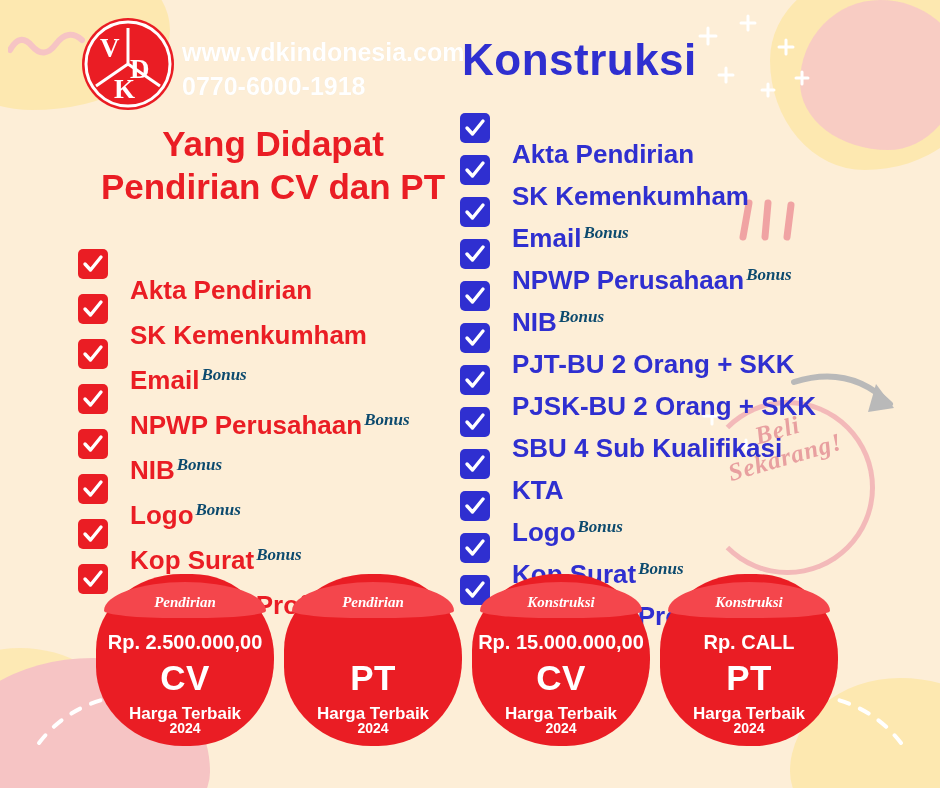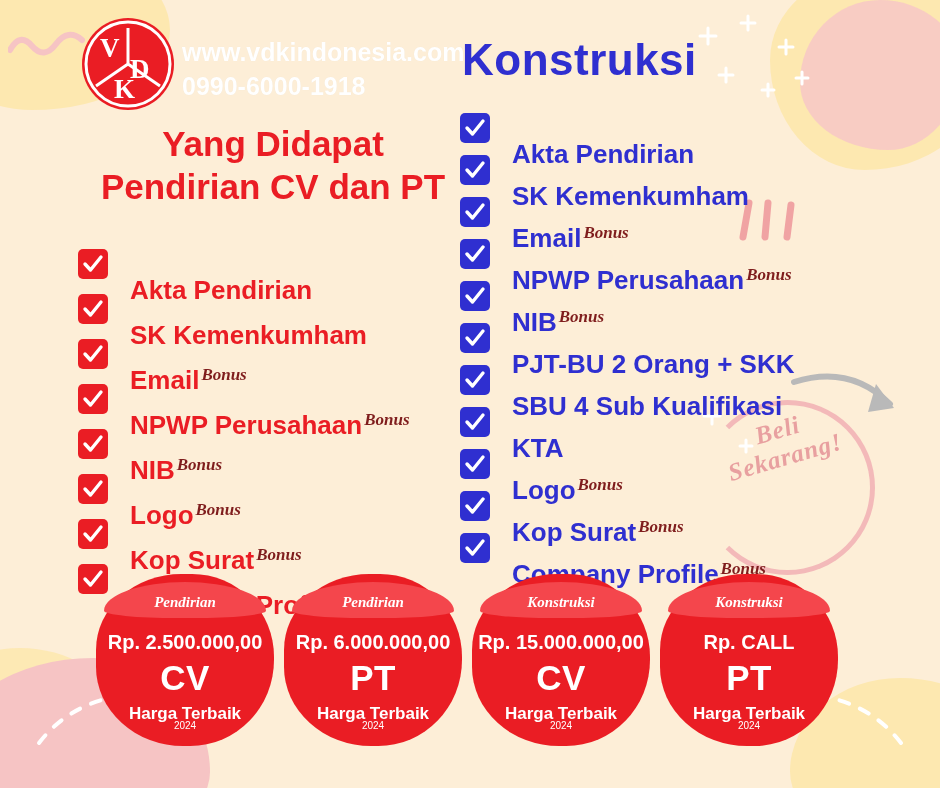--- a/index.html
+++ b/index.html
@@ -167,21 +167,21 @@
     font-weight: bold;
     white-space: nowrap;
     position: relative;
     line-height: 38px;
     margin-top: 27px;
   }
   .list-left .item-text { color: #ea1d24; }
   .list-right .item-text { color: #2f2fd0; }
 
   .bonus {
-    color: #7f1d1d;
+    color: #0c4a6e;
     font-family: "Liberation Serif", serif;
     font-style: italic;
     font-weight: bold;
     font-size: 17px;
     margin-left: 2px;
     position: relative;
     top: -9px;
     white-space: nowrap;
   }
 
@@ -233,22 +233,22 @@
   }
   .badge-sub {
     position: absolute;
     top: 130px; left: 0; right: 0;
     font-size: 17px;
     font-weight: bold;
   }
   .badge-year {
     position: absolute;
     top: 146px; left: 0; right: 0;
-    font-size: 10px;
-    font-weight: normal;
+    font-size: 14px;
+    font-weight: bold;
   }
 </style>
 </head>
 <body>
 
 <div class="deco blob-tl-yellow"></div>
 <div class="deco blob-tr-yellow"></div>
 <div class="deco blob-tr-pink"></div>
 <div class="deco blob-bl-yellow"></div>
 <div class="deco blob-bl-pink"></div>
@@ -306,21 +306,21 @@
       <path d="M46 10 L46 46 M46 46 L14 68 M46 46 L78 68" stroke="#ffffff" stroke-width="3" fill="none"></path>
     </svg>
     <span class="logo-letter logo-v">V</span>
     <span class="logo-letter logo-d">D</span>
     <span class="logo-letter logo-k">K</span>
   </div>
 </div>
 
 <div class="contact">
   <div>www.vdkindonesia.com</div>
-  <div>0990-6000-1918</div>
+  <div>0770-6000-1918</div>
 </div>
 
 <div class="title-left">
   <div>Yang Didapat</div>
   <div>Pendirian CV dan PT</div>
 </div>
 
 <div class="title-right">Konstruksi</div>
 
 <div class="list list-left" id="left-list">
@@ -431,20 +431,28 @@
       </span>
       <span class="item-text">NIB<span class="bonus">Bonus</span></span>
     </div>
     <div class="row">
       <span class="check">
         <svg width="22" height="22" viewBox="0 0 22 22">
           <path d="M3 11 L8.5 17 L19 4" fill="none" stroke="#ffffff" stroke-width="3.4" stroke-linecap="round" stroke-linejoin="round"></path>
         </svg>
       </span>
       <span class="item-text">PJT-BU 2 Orang + SKK</span>
+    </div>
+    <div class="row">
+      <span class="check">
+        <svg width="22" height="22" viewBox="0 0 22 22">
+          <path d="M3 11 L8.5 17 L19 4" fill="none" stroke="#ffffff" stroke-width="3.4" stroke-linecap="round" stroke-linejoin="round"></path>
+        </svg>
+      </span>
+      <span class="item-text">PJSK-BU 2 Orang + SKK</span>
     </div>
     <div class="row">
       <span class="check">
         <svg width="22" height="22" viewBox="0 0 22 22">
           <path d="M3 11 L8.5 17 L19 4" fill="none" stroke="#ffffff" stroke-width="3.4" stroke-linecap="round" stroke-linejoin="round"></path>
         </svg>
       </span>
       <span class="item-text">SBU 4 Sub Kualifikasi</span>
     </div>
     <div class="row">
@@ -484,21 +492,20 @@
 <div class="badges" id="badge-group">
     <div class="badge">
       <div class="badge-ribbon">Pendirian</div>
       <div class="badge-price">Rp. 2.500.000,00</div>
       <div class="badge-type">CV</div>
       <div class="badge-sub">Harga Terbaik</div>
       <div class="badge-year">2024</div>
     </div>
     <div class="badge">
       <div class="badge-ribbon">Pendirian</div>
-      <div class="badge-price">Rp. 6.000.000,00</div>
       <div class="badge-type">PT</div>
       <div class="badge-sub">Harga Terbaik</div>
       <div class="badge-year">2024</div>
     </div>
     <div class="badge">
       <div class="badge-ribbon">Konstruksi</div>
       <div class="badge-price">Rp. 15.000.000,00</div>
       <div class="badge-type">CV</div>
       <div class="badge-sub">Harga Terbaik</div>
       <div class="badge-year">2024</div>

